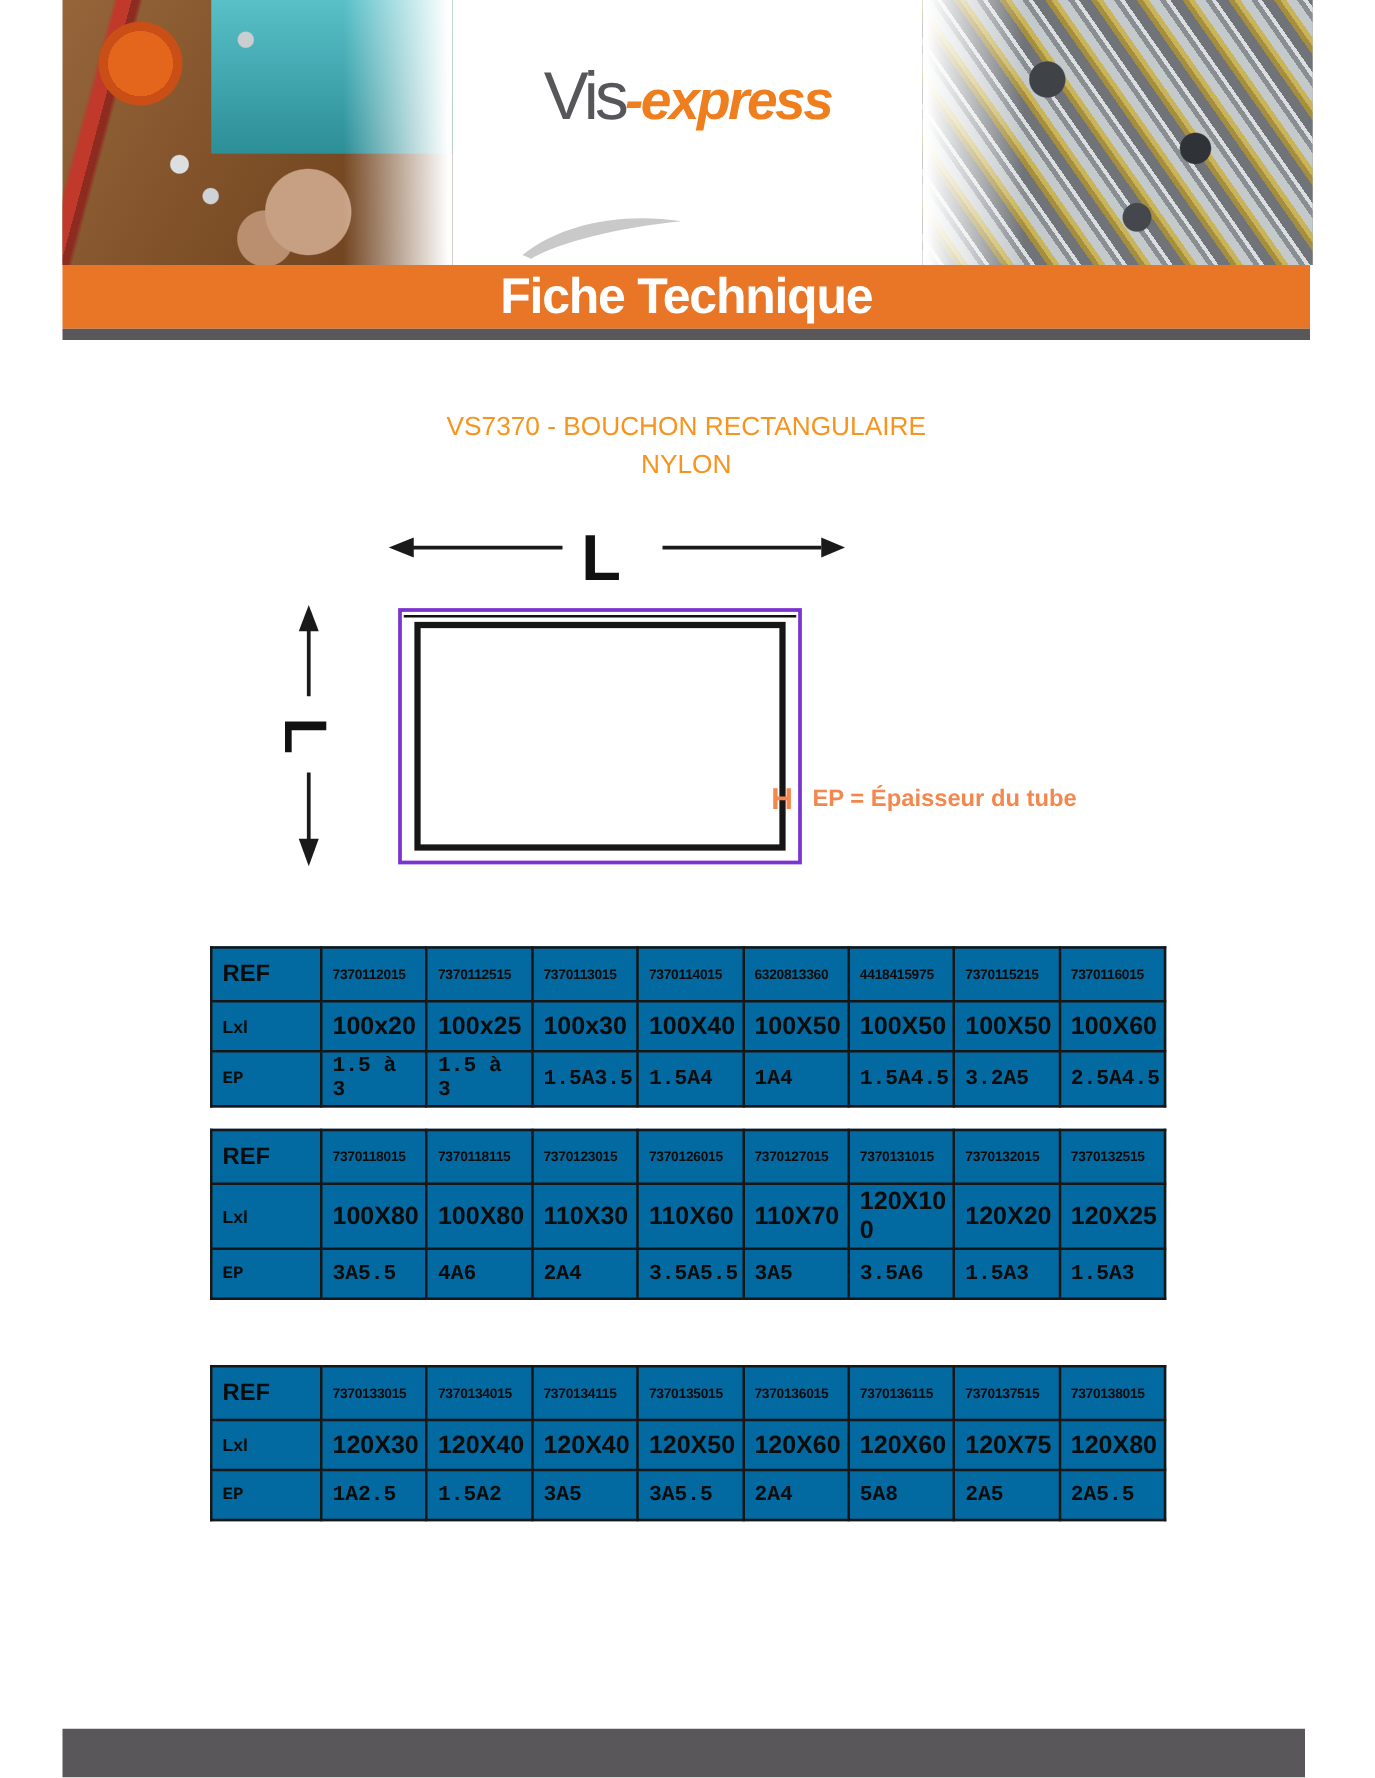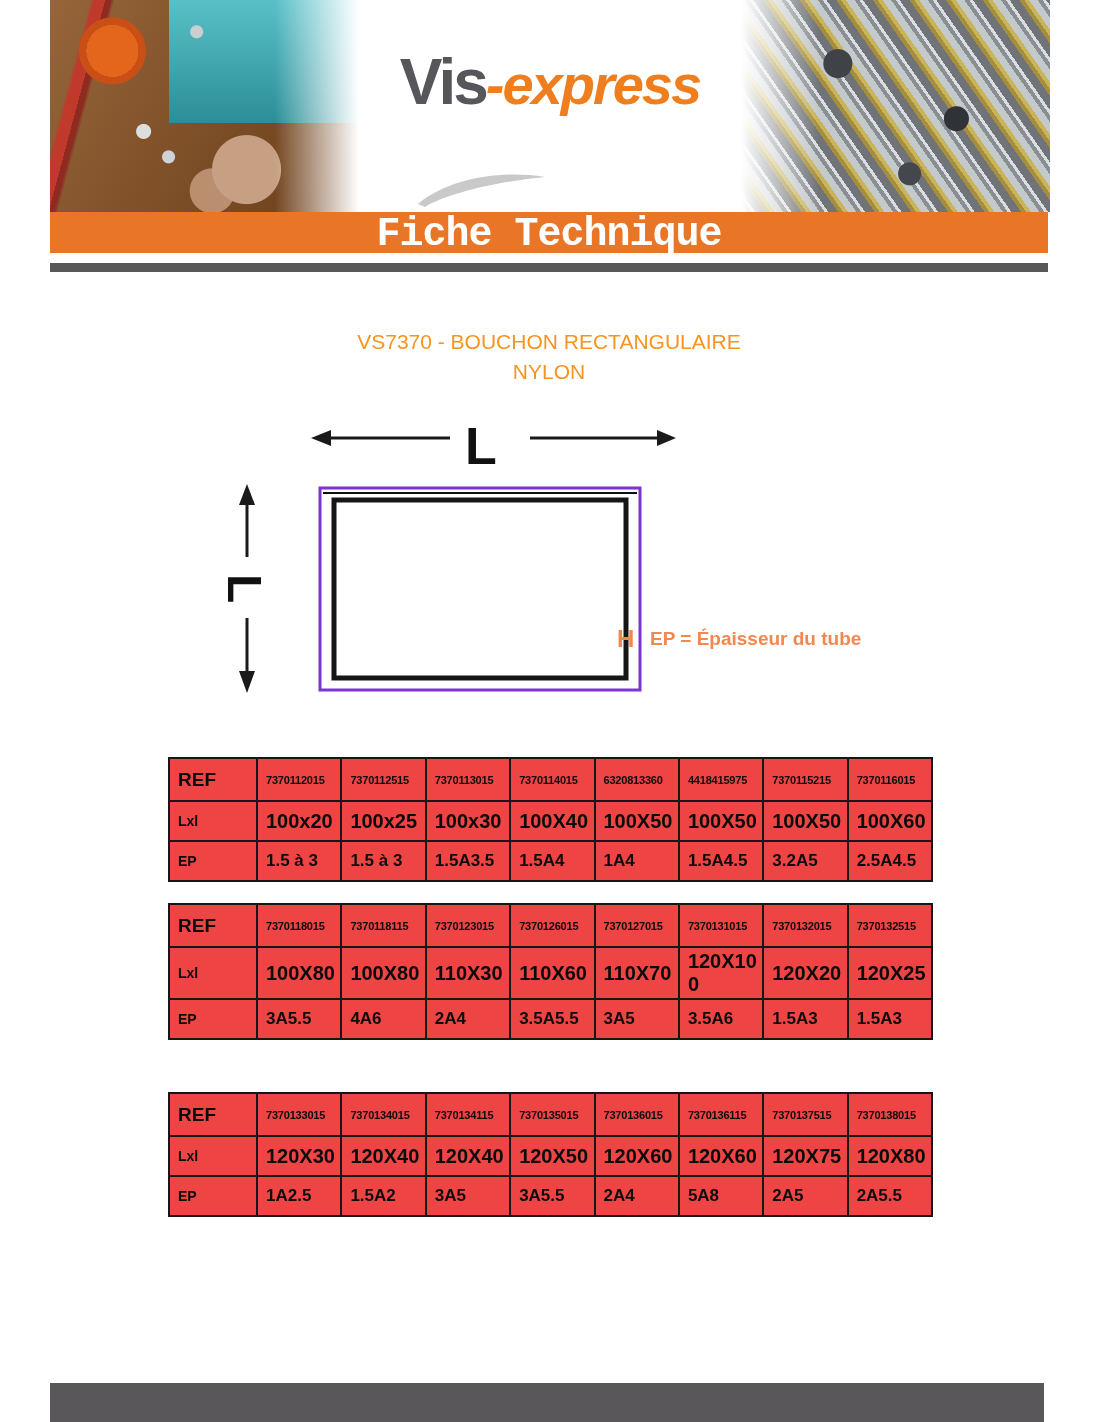--- a/index.html
+++ b/index.html
@@ -42,49 +42,49 @@
       radial-gradient(circle at 70% 56%, #2f3337 0 12px, rgba(0,0,0,0) 13px),
       radial-gradient(circle at 55% 82%, #44484c 0 11px, rgba(0,0,0,0) 12px),
       repeating-linear-gradient(55deg, #c4c9cc 0 7px, #898e93 7px 11px, #dadee1 11px 14px, #707478 14px 22px, #a58f3e 22px 26px, #c9b45a 26px 30px),
       linear-gradient(#7d8184,#595d60);
     background-repeat:no-repeat;
     background-size:100% 100%;
   }
 
   
   .logo{position:absolute;left:360px;top:50px;width:380px;height:160px;display:flex;justify-content:center;align-items:baseline;}
-  .logo .vis{font-size:64px;font-weight:bold;color:var(--logo-gray);letter-spacing:-3px;line-height:1;}
-  .logo .express{font-size:56px;font-weight:bold;font-style:italic;color:#EE7E1E;letter-spacing:-2px;line-height:1;}
+  .logo .vis{font-size:54px;font-weight:normal;color:var(--logo-gray);letter-spacing:-3px;line-height:1;}
+  .logo .express{font-size:44px;font-weight:bold;font-style:italic;color:#EE7E1E;letter-spacing:-2px;line-height:1;}
   .logo svg.swoosh{position:absolute;left:55px;top:118px;}
 
   
-  .banner{position:absolute;left:50px;top:212px;width:998px;height:41px;background:var(--banner-orange);
-          display:flex;justify-content:center;font-family:Liberation Mono, monospace;}
+  .banner{position:absolute;left:50px;top:212px;width:998px;height:51px;background:var(--banner-orange);
+          display:flex;align-items:center;justify-content:center;}
   .banner span{color:#fff;font-size:40px;font-weight:bold;letter-spacing:-1px;}
   .banner-strip{position:absolute;left:50px;top:263px;width:998px;height:9px;background:var(--footer-gray);}
 
   
   .title{position:absolute;left:50px;top:327px;width:998px;text-align:center;
          color:var(--title-orange);font-size:21px;font-weight:normal;line-height:30px;}
 
   
   .diagram{position:absolute;left:180px;top:400px;width:700px;height:320px;}
   .diagram svg{display:block;}
   .diagram text{font-family:"Liberation Sans",sans-serif;}
 
   
-  table.spec{position:absolute;left:168px;width:765px;border-collapse:collapse;table-layout:fixed;background:#ef4444;}
+  table.spec{position:absolute;left:168px;width:765px;border-collapse:collapse;table-layout:fixed;background:#0369a1;}
   table.spec td{border:2px solid var(--line-black);font-weight:bold;color:#0c0c0c;vertical-align:middle;
                 padding:2px 3px 2px 8px;overflow:hidden;}
   table.spec td.lbl{font-size:14px;}
   tr.row-ref td{font-size:11px;height:43px;letter-spacing:-0.2px;white-space:nowrap;}
   tr.row-ref td.lbl{font-size:19px;letter-spacing:0;}
   tr.row-lxl td{font-size:20px;height:40px;word-break:break-all;}
   tr.row-lxl td.lbl{word-break:normal;}
-  tr.row-ep td{font-size:17px;height:40px;}
+  tr.row-ep td{font-size:17px;height:40px;font-family:Liberation Mono, monospace;}
   #table-0{top:757px;}
   #table-1{top:903px;}
   #table-2{top:1092px;}
 
   
   .footer{position:absolute;left:50px;top:1383px;width:994px;height:39px;background:var(--footer-gray);}
 </style>
 </head>
 <body>
 

